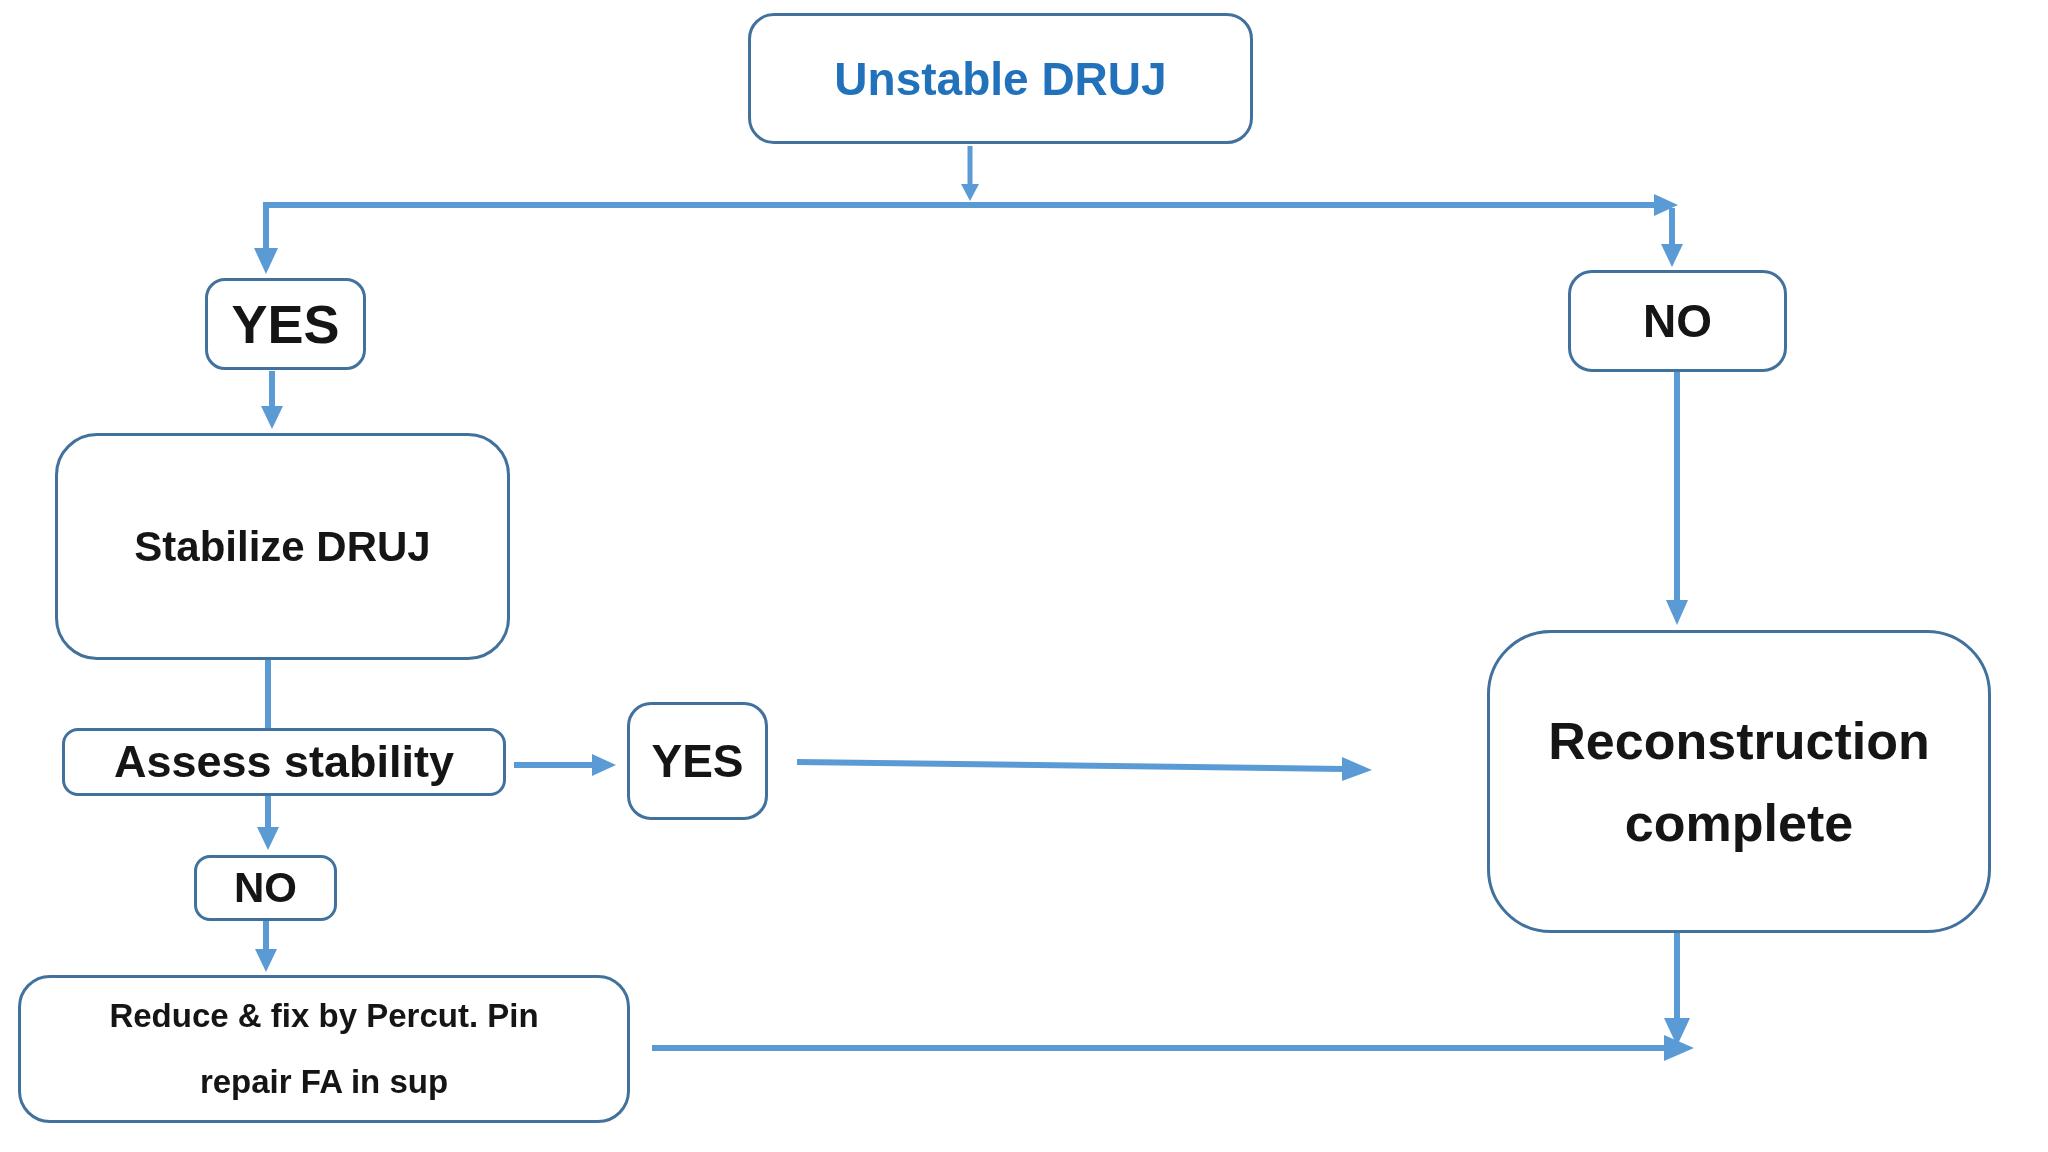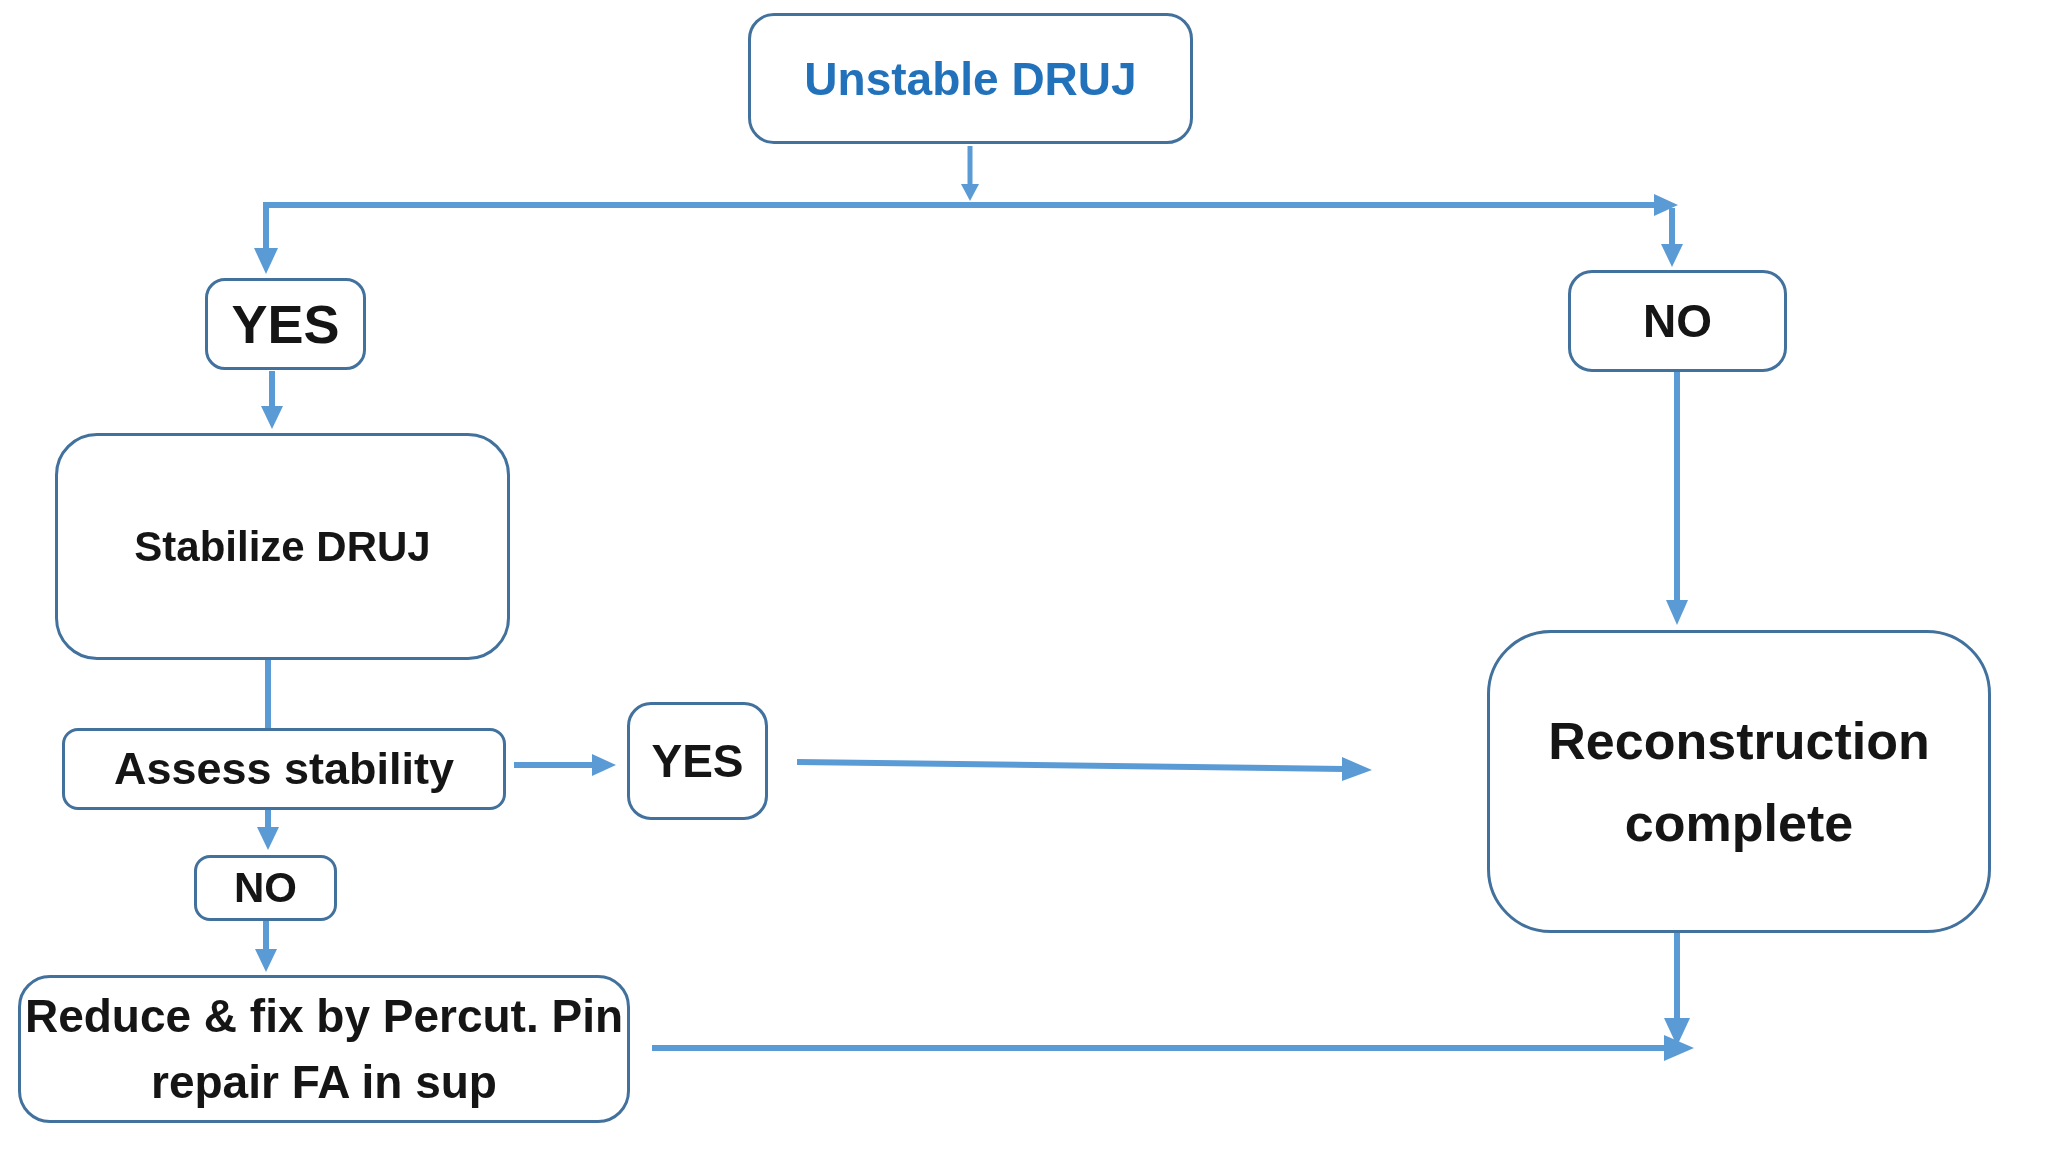--- a/index.html
+++ b/index.html
@@ -26,30 +26,30 @@
     box-sizing:border-box;
     border:3px solid var(--box-border);
     background:#fff;
     display:flex;flex-direction:column;
     align-items:center;justify-content:center;
     text-align:center;
     color:var(--body-text);
     font-weight:bold;
   }
   .node span{display:block;}
-  .n-unstable{left:748px;top:13px;width:445px;height:131px;border-radius:26px;
+  .n-unstable{left:748px;top:13px;width:505px;height:131px;border-radius:26px;
     font-size:46px;font-weight:bold;color:var(--title-text);text-align:center;}
   .n-branch-yes{left:205px;top:278px;width:161px;height:92px;border-radius:20px;font-size:54px;}
   .n-stabilize{left:55px;top:433px;width:455px;height:227px;border-radius:42px;
     font-size:42px;line-height:75px;}
-  .n-assess{left:62px;top:728px;width:444px;height:82px;border-radius:16px;font-size:45px;}
+  .n-assess{left:62px;top:728px;width:444px;height:68px;border-radius:16px;font-size:45px;}
   .n-stable-yes{left:627px;top:702px;width:141px;height:118px;border-radius:24px;font-size:46px;}
   .n-stable-no{left:194px;top:855px;width:143px;height:66px;border-radius:16px;font-size:42px;}
   .n-reduce{left:18px;top:975px;width:612px;height:148px;border-radius:32px;
-    font-size:46px;line-height:66px;}
+    font-size:33px;line-height:66px;}
   .n-branch-no{left:1568px;top:270px;width:219px;height:102px;border-radius:24px;font-size:46px;}
   .n-reconstruction{left:1442px;top:630px;width:504px;height:303px;border-radius:64px;
     font-size:52px;line-height:82px;margin-left:45px;}
 </style>
 </head>
 <body>
 
 <div class="stage">
 
   <svg class="wires" viewBox="0 0 2048 1152">

